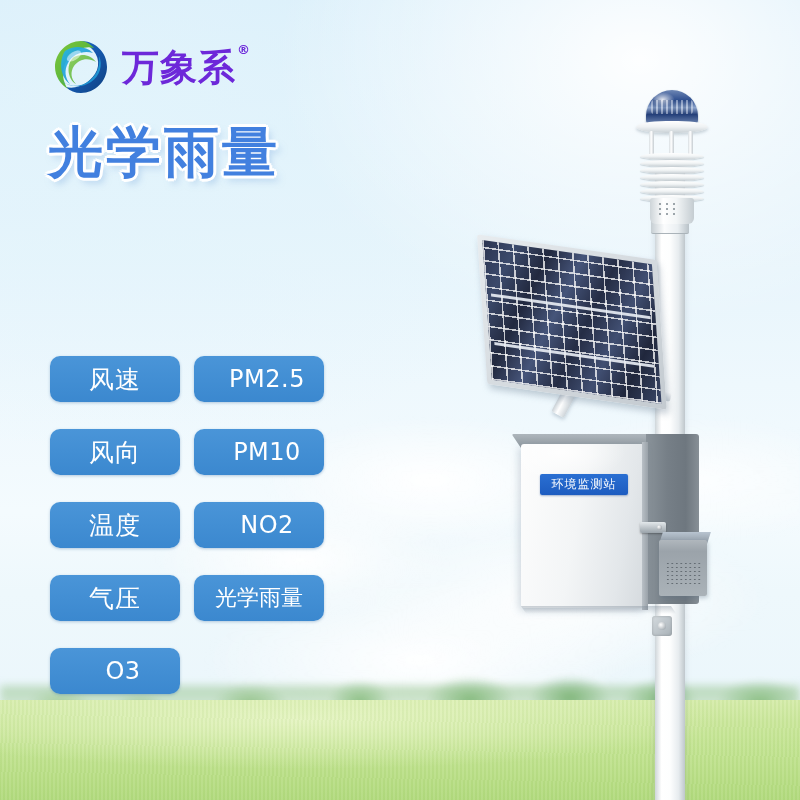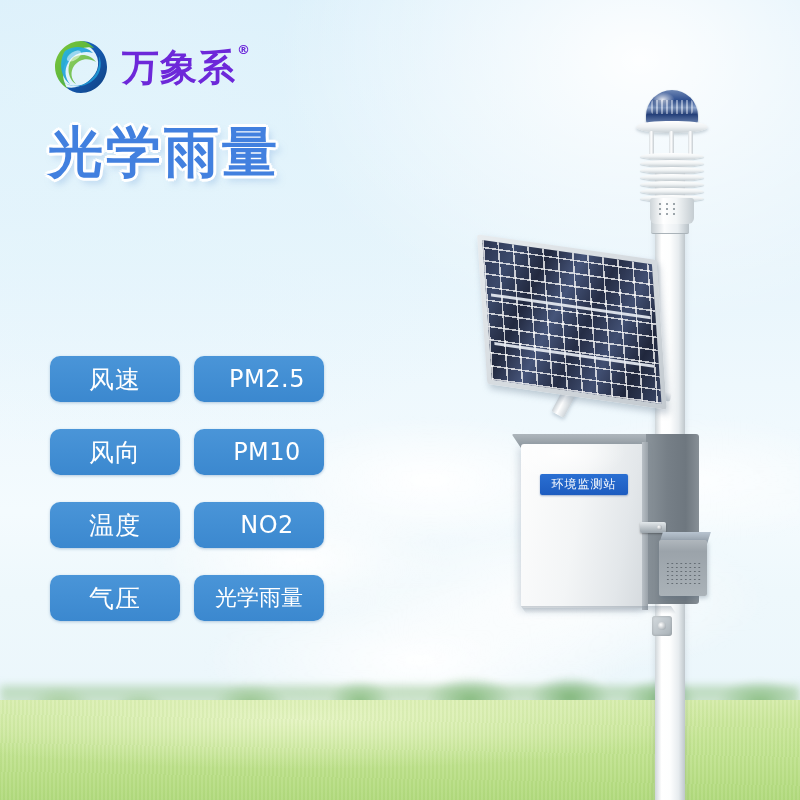--- a/index.html
+++ b/index.html
@@ -375,15 +375,16 @@
     <div class="pill">风向</div>
     <div class="pill lat">PM10</div>
 
     <div class="pill">温度</div>
 
     <div class="pill lat">NO2</div>
 
     <div class="pill">气压</div>
 
     <div class="pill small">光学雨量</div>
+    <div class="pill lat">O3</div>
   </div>
 
 </div>
 
 </body></html>

